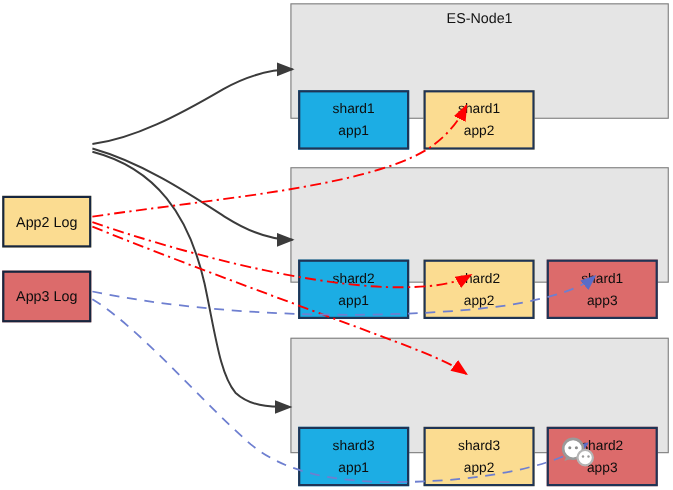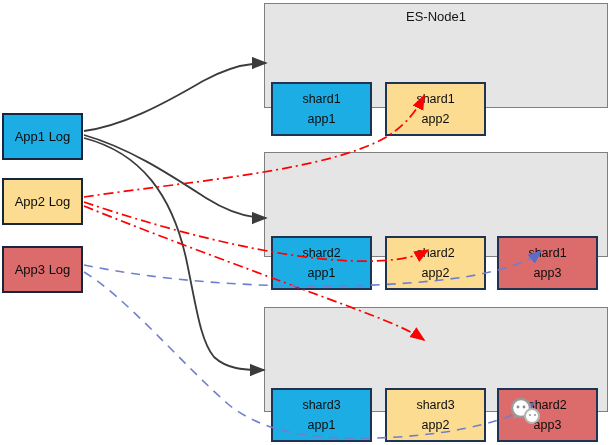--- a/index.html
+++ b/index.html
@@ -24,23 +24,20 @@
   
   .watermark{position:absolute;left:509px;top:396px;z-index:6;display:flex;align-items:center;}
   .wm-text{font-size:18px;font-weight:bold;color:#8f8f8f;margin-left:3px;letter-spacing:1px;
            text-shadow:0 0 2px #ffffff;}
 </style>
 </head>
 <body>
 
 <div class="canvas">
 
-  <div class="appbox c-blue" style="top:113px">
-    <span>App1 Log</span>
-  </div>
   <div class="appbox c-yellow" style="top:178px">
     <span>App2 Log</span>
   </div>
   <div class="appbox c-red" style="top:246px">
     <span>App3 Log</span>
   </div>
 
   <div class="node" style="top:3px">
     <div class="node-title">ES-Node1</div>
     <div class="shard c-blue col1">

